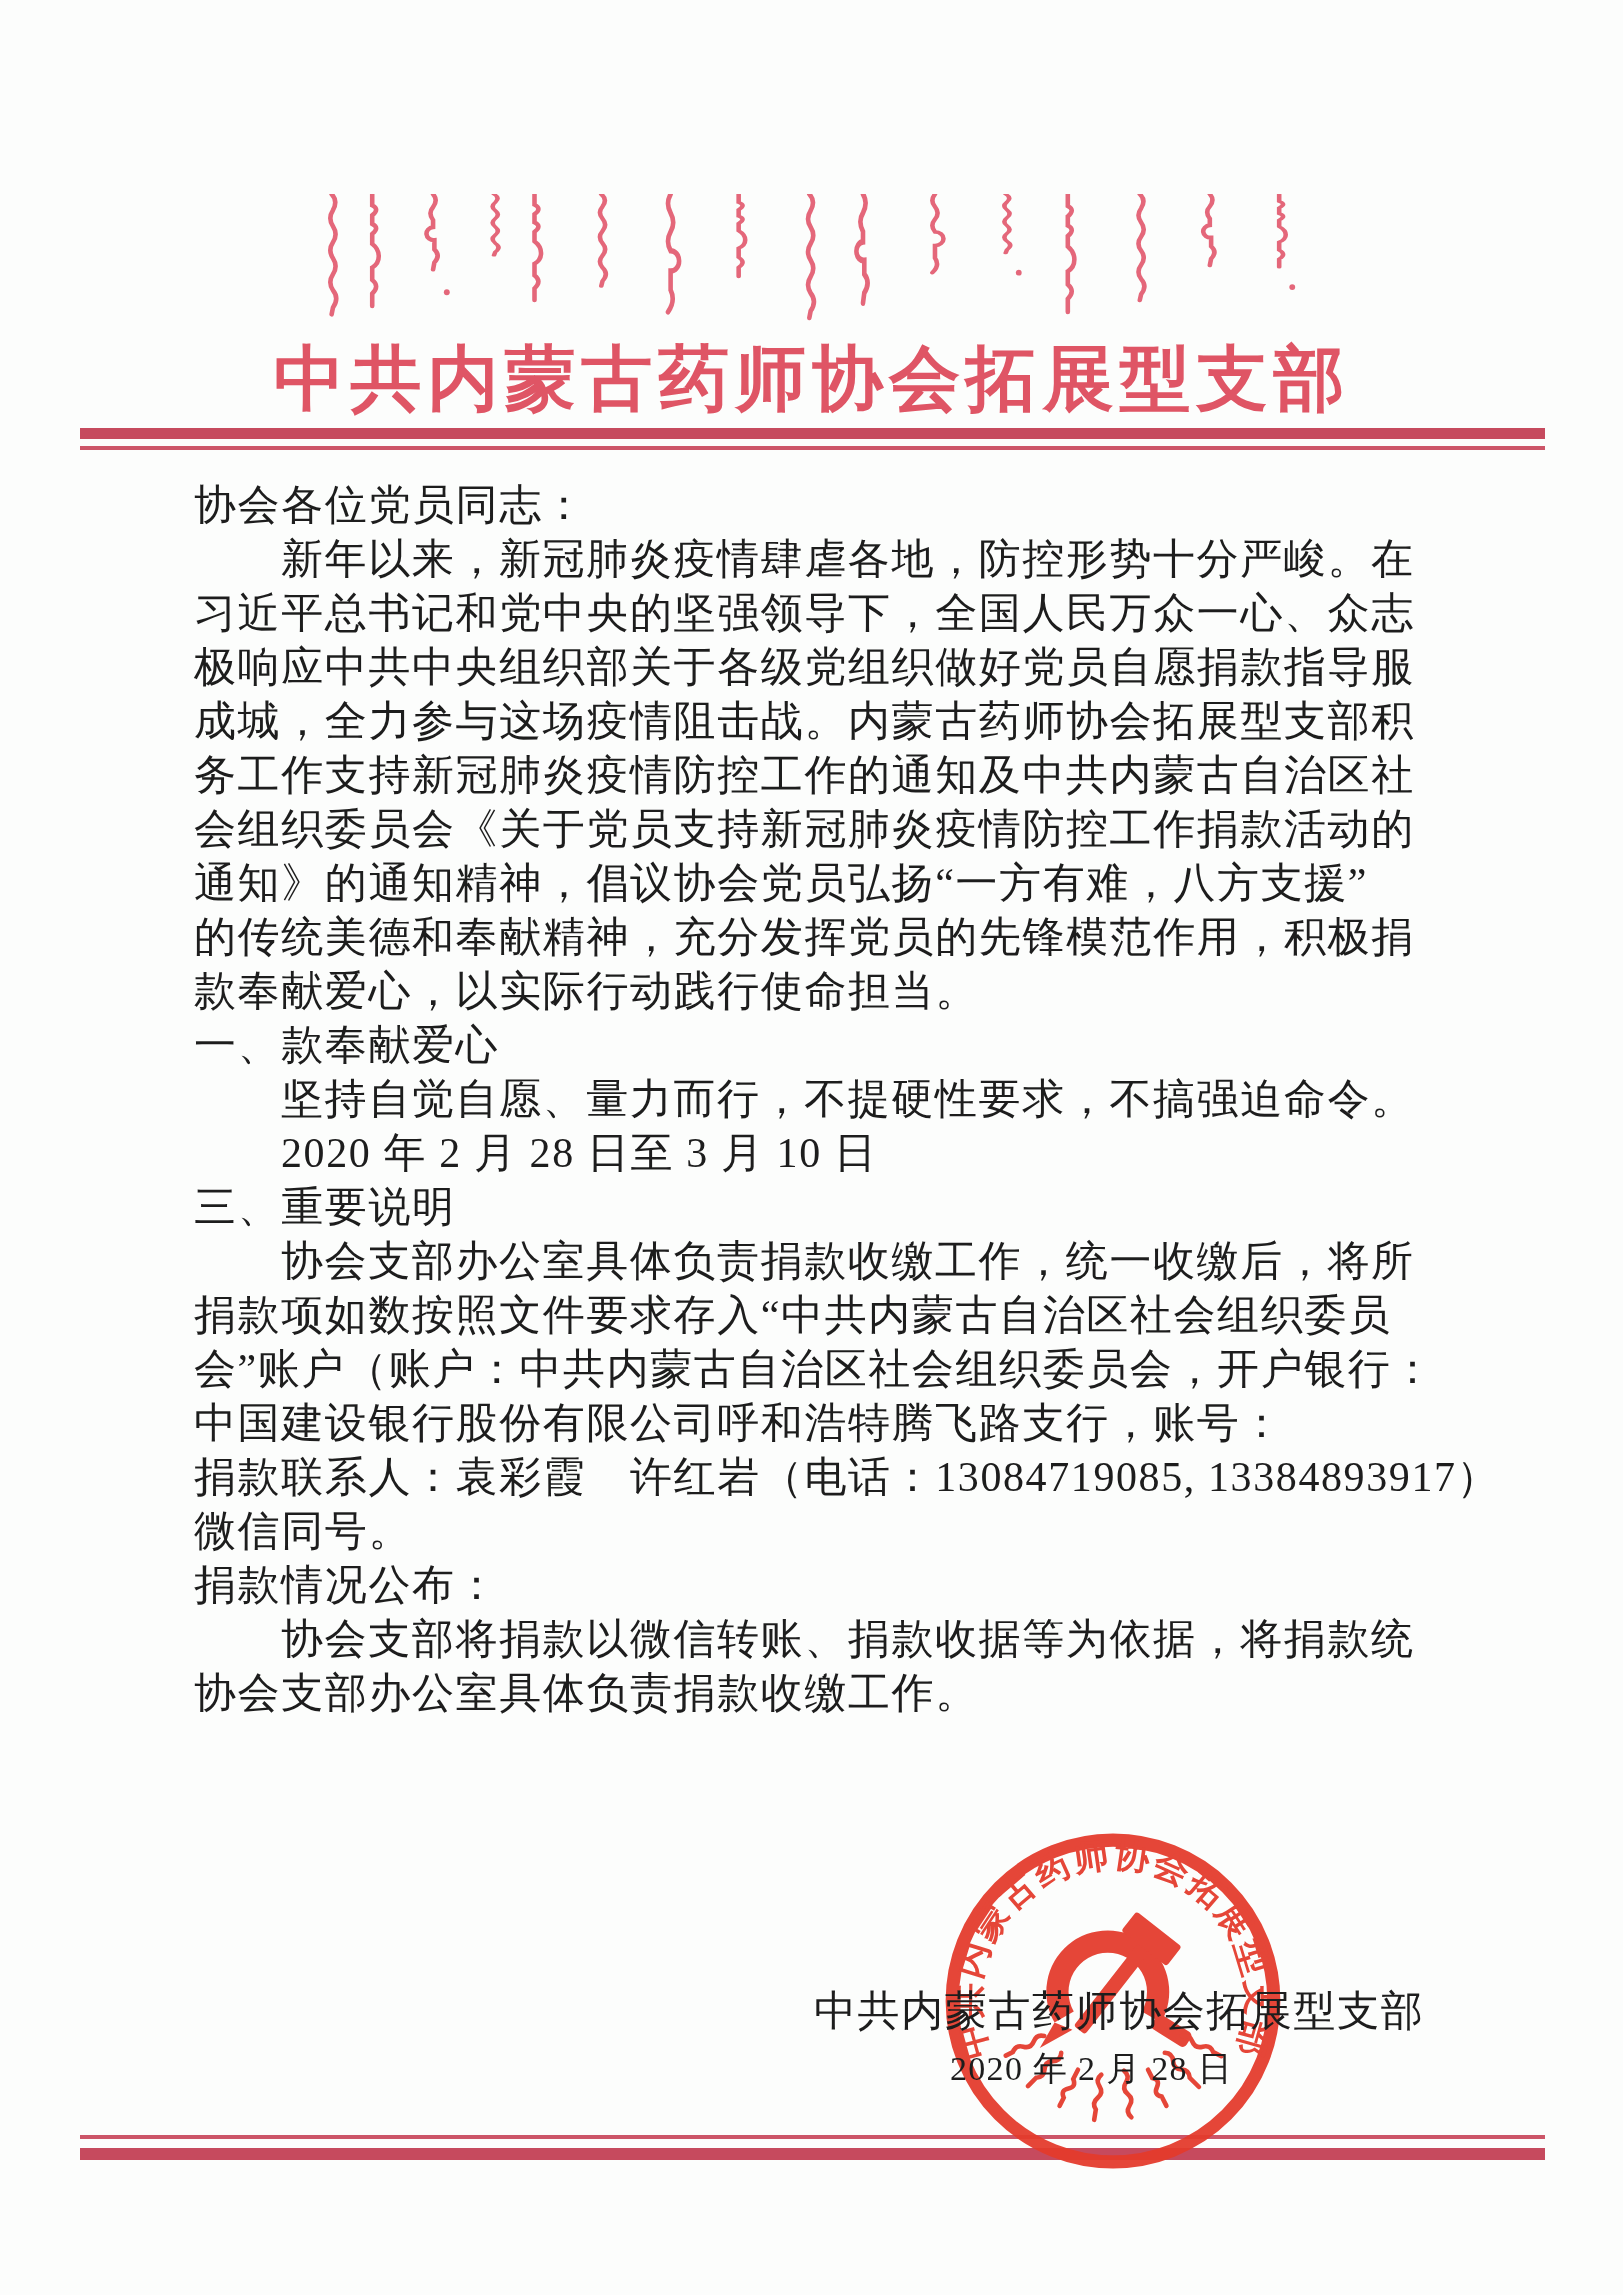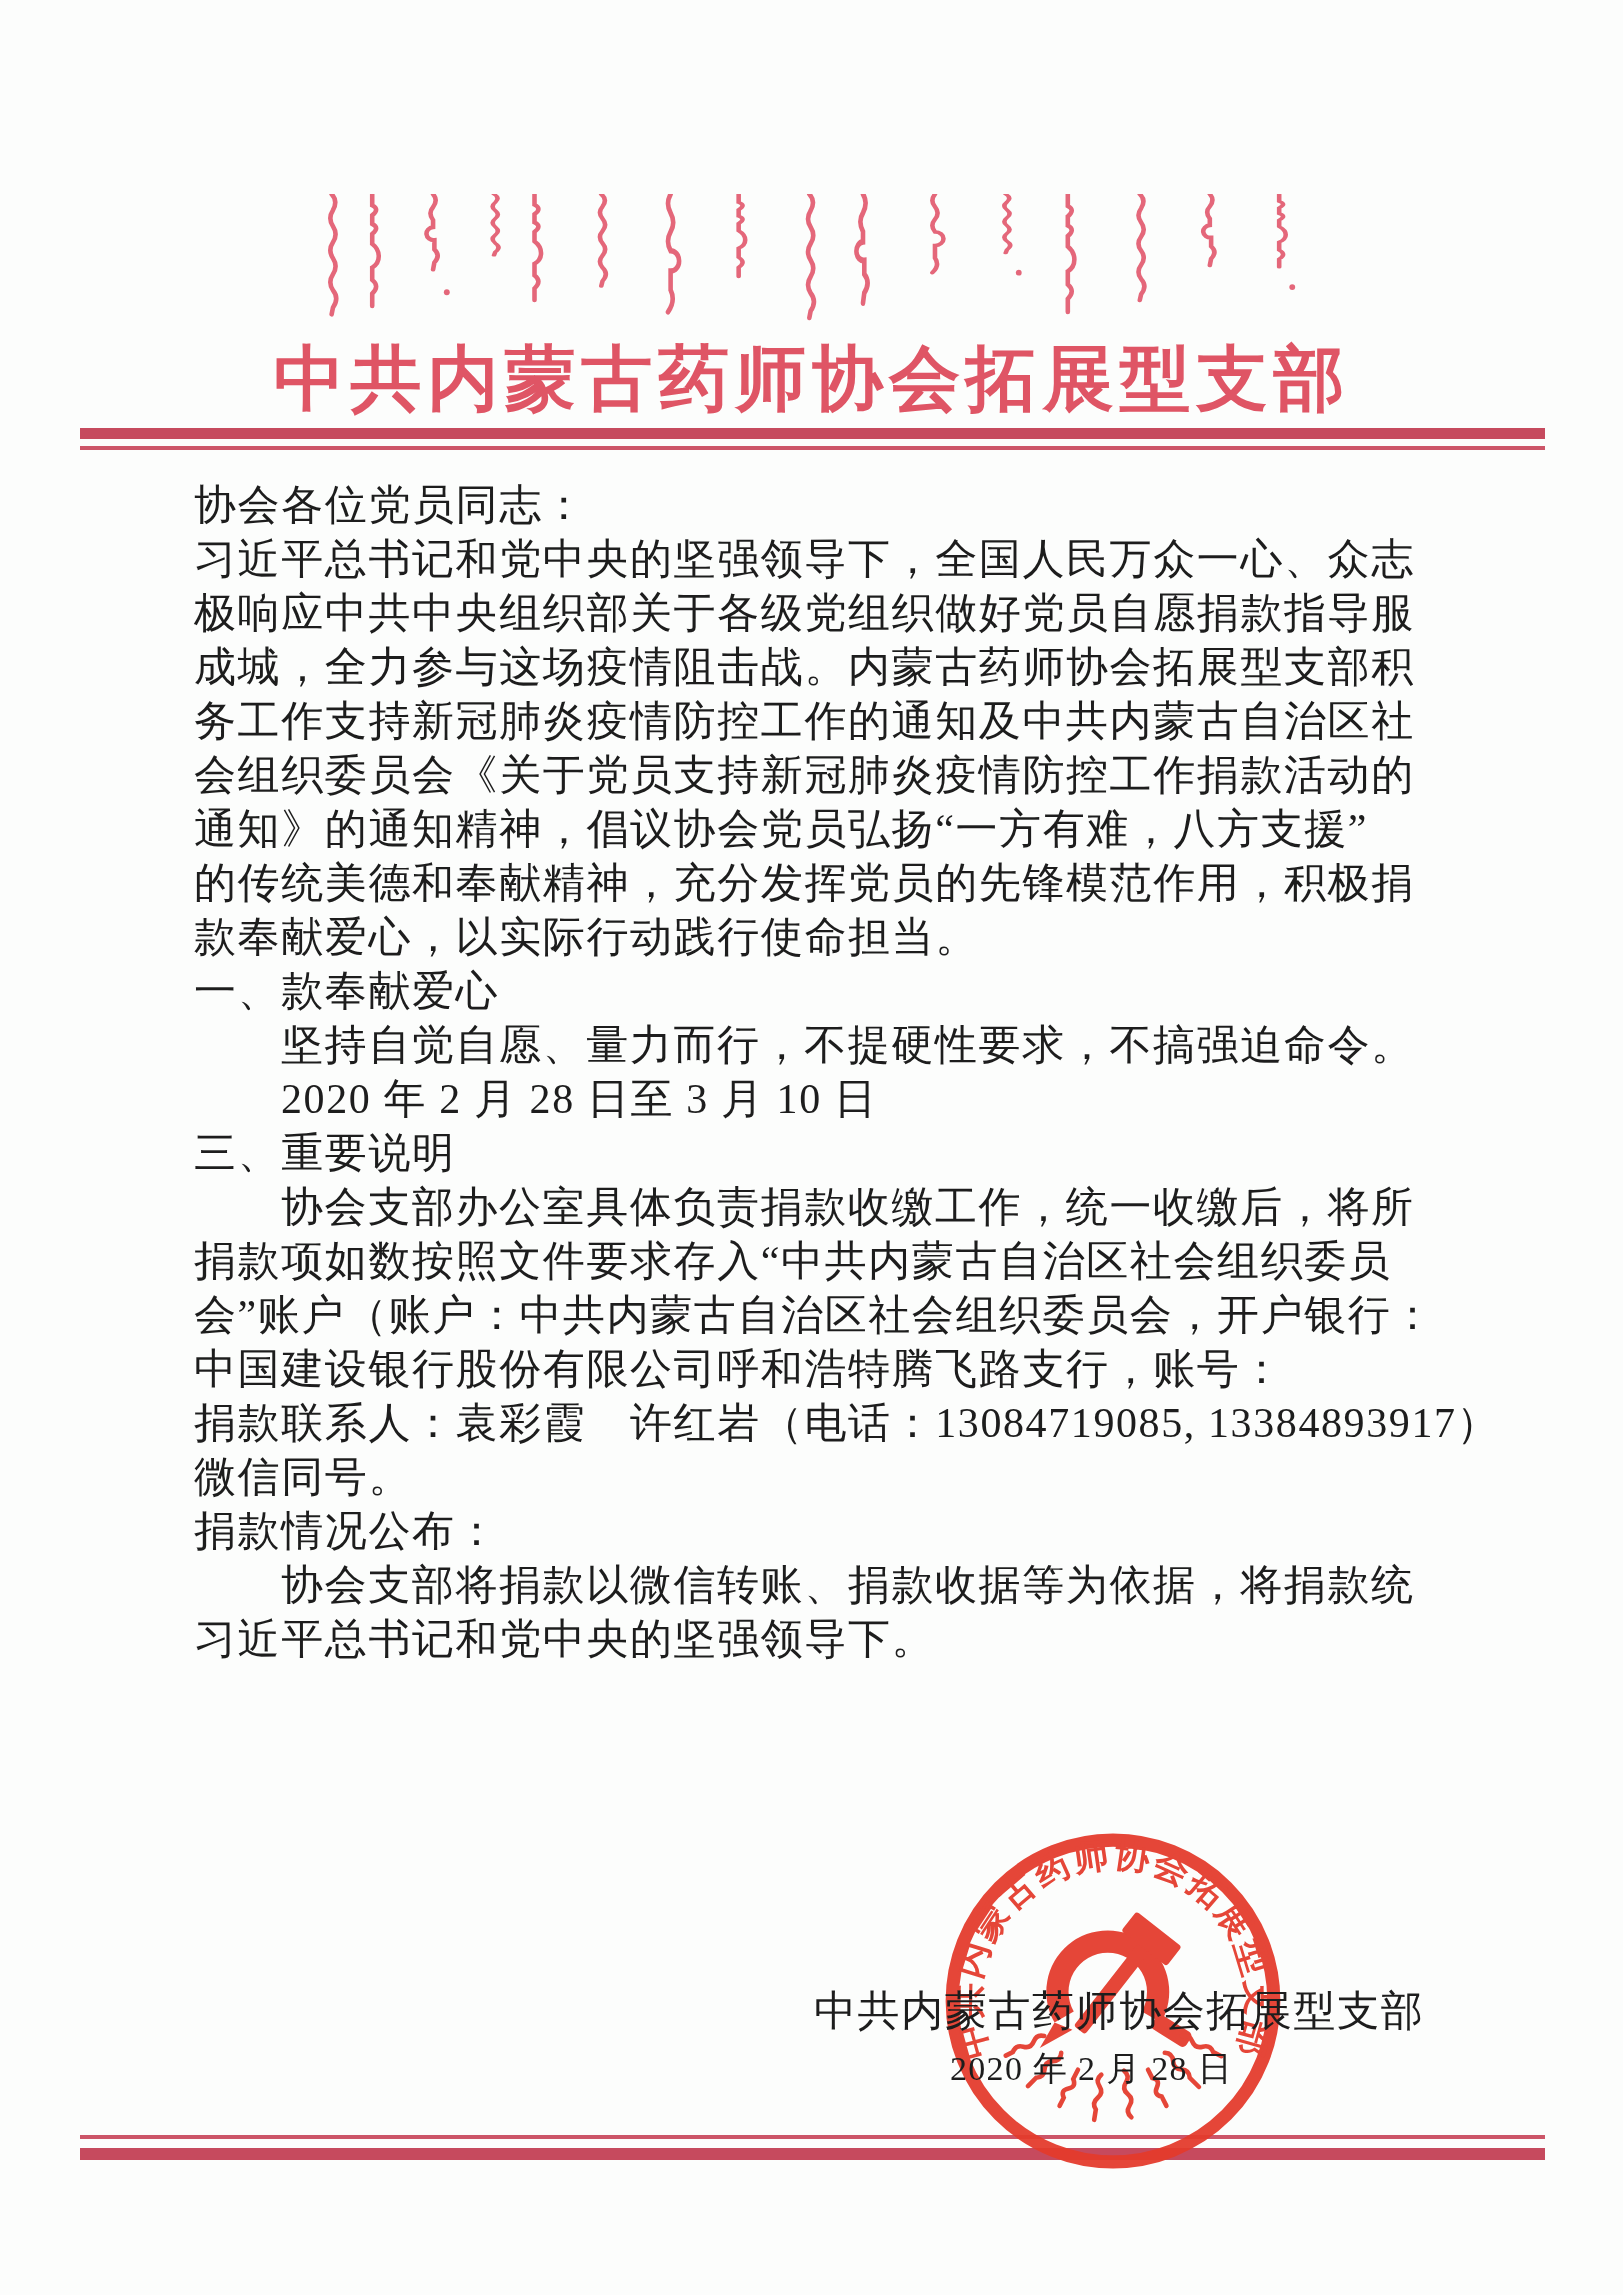--- a/index.html
+++ b/index.html
@@ -76,41 +76,42 @@
     </g>
   </svg>
 
   <div class="doc-title">中共内蒙古药师协会拓展型支部</div>
 
   <div class="rule rule-h-thick"></div>
   <div class="rule rule-h-thin"></div>
 
   <div class="doc-body">
     <div class="line">协会各位党员同志：</div>
+    <div class="line indent">新年以来，新冠肺炎疫情肆虐各地，防控形势十分严峻。在</div>
     <div class="line">习近平总书记和党中央的坚强领导下，全国人民万众一心、众志</div>
     <div class="line">极响应中共中央组织部关于各级党组织做好党员自愿捐款指导服</div>
     <div class="line">成城，全力参与这场疫情阻击战。内蒙古药师协会拓展型支部积</div>
     <div class="line">务工作支持新冠肺炎疫情防控工作的通知及中共内蒙古自治区社</div>
     <div class="line">会组织委员会《关于党员支持新冠肺炎疫情防控工作捐款活动的</div>
     <div class="line">通知》的通知精神，倡议协会党员弘扬“一方有难，八方支援”</div>
     <div class="line">的传统美德和奉献精神，充分发挥党员的先锋模范作用，积极捐</div>
     <div class="line">款奉献爱心，以实际行动践行使命担当。</div>
     <div class="line">一、款奉献爱心</div>
     <div class="line indent">坚持自觉自愿、量力而行，不提硬性要求，不搞强迫命令。</div>
     <div class="line indent">2020 年 2 月 28 日至 3 月 10 日</div>
     <div class="line">三、重要说明</div>
     <div class="line indent">协会支部办公室具体负责捐款收缴工作，统一收缴后，将所</div>
     <div class="line">捐款项如数按照文件要求存入“中共内蒙古自治区社会组织委员</div>
     <div class="line">会”账户（账户：中共内蒙古自治区社会组织委员会，开户银行：</div>
     <div class="line">中国建设银行股份有限公司呼和浩特腾飞路支行，账号：</div>
     <div class="line">捐款联系人：袁彩霞　许红岩（电话：13084719085, 13384893917）</div>
     <div class="line">微信同号。</div>
     <div class="line">捐款情况公布：</div>
     <div class="line indent">协会支部将捐款以微信转账、捐款收据等为依据，将捐款统</div>
-    <div class="line">习近平总书记和党中央的坚强领导下。</div>
+    <div class="line">协会支部办公室具体负责捐款收缴工作。</div>
   </div>
 
   <svg class="seal" viewBox="0 0 520 520" xmlns="http://www.w3.org/2000/svg">
     <circle cx="260" cy="260" r="246" fill="none" stroke="#e43b2c" stroke-width="20"></circle>
     <defs>
       <path id="sealArc" d="M74.2,346.7 A205,205 0 1 1 445.8,346.7" fill="none"></path>
     </defs>
     <text font-size="54" font-weight="700" fill="#e43b2c" letter-spacing="4">
       <textPath href="#sealArc" startOffset="50%" text-anchor="middle">中共内蒙古药师协会拓展型支部</textPath>
     </text>

